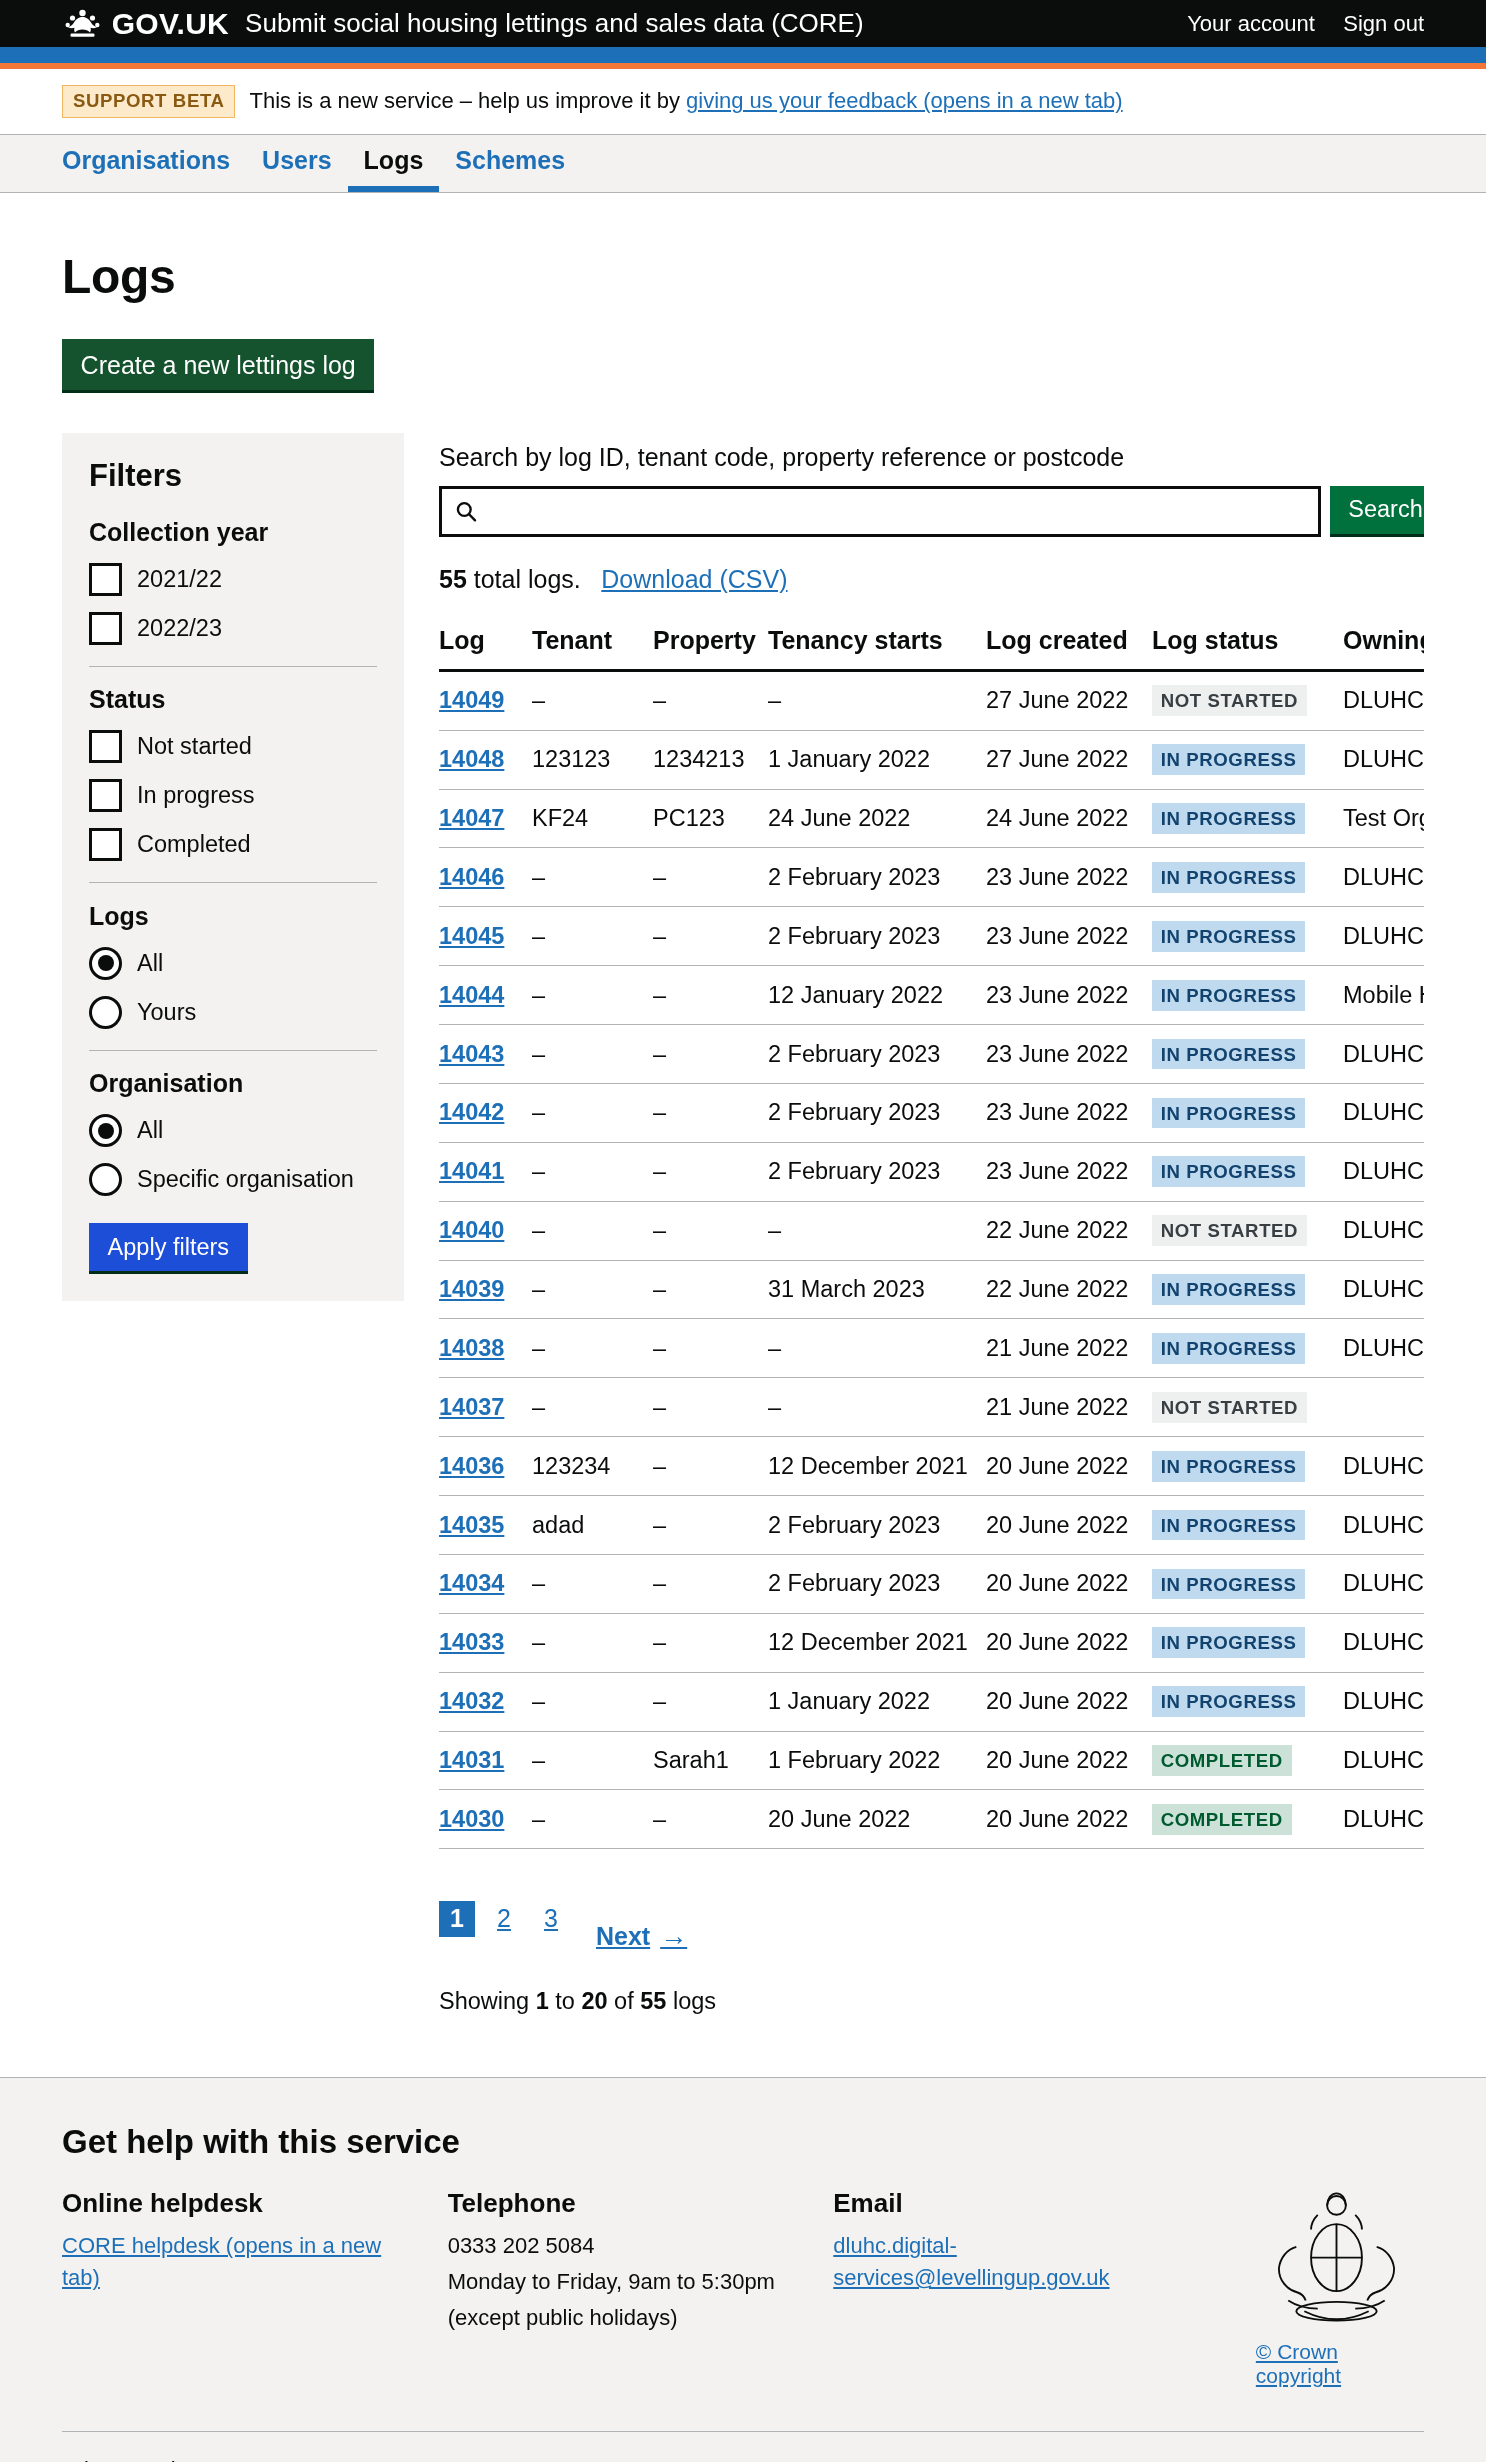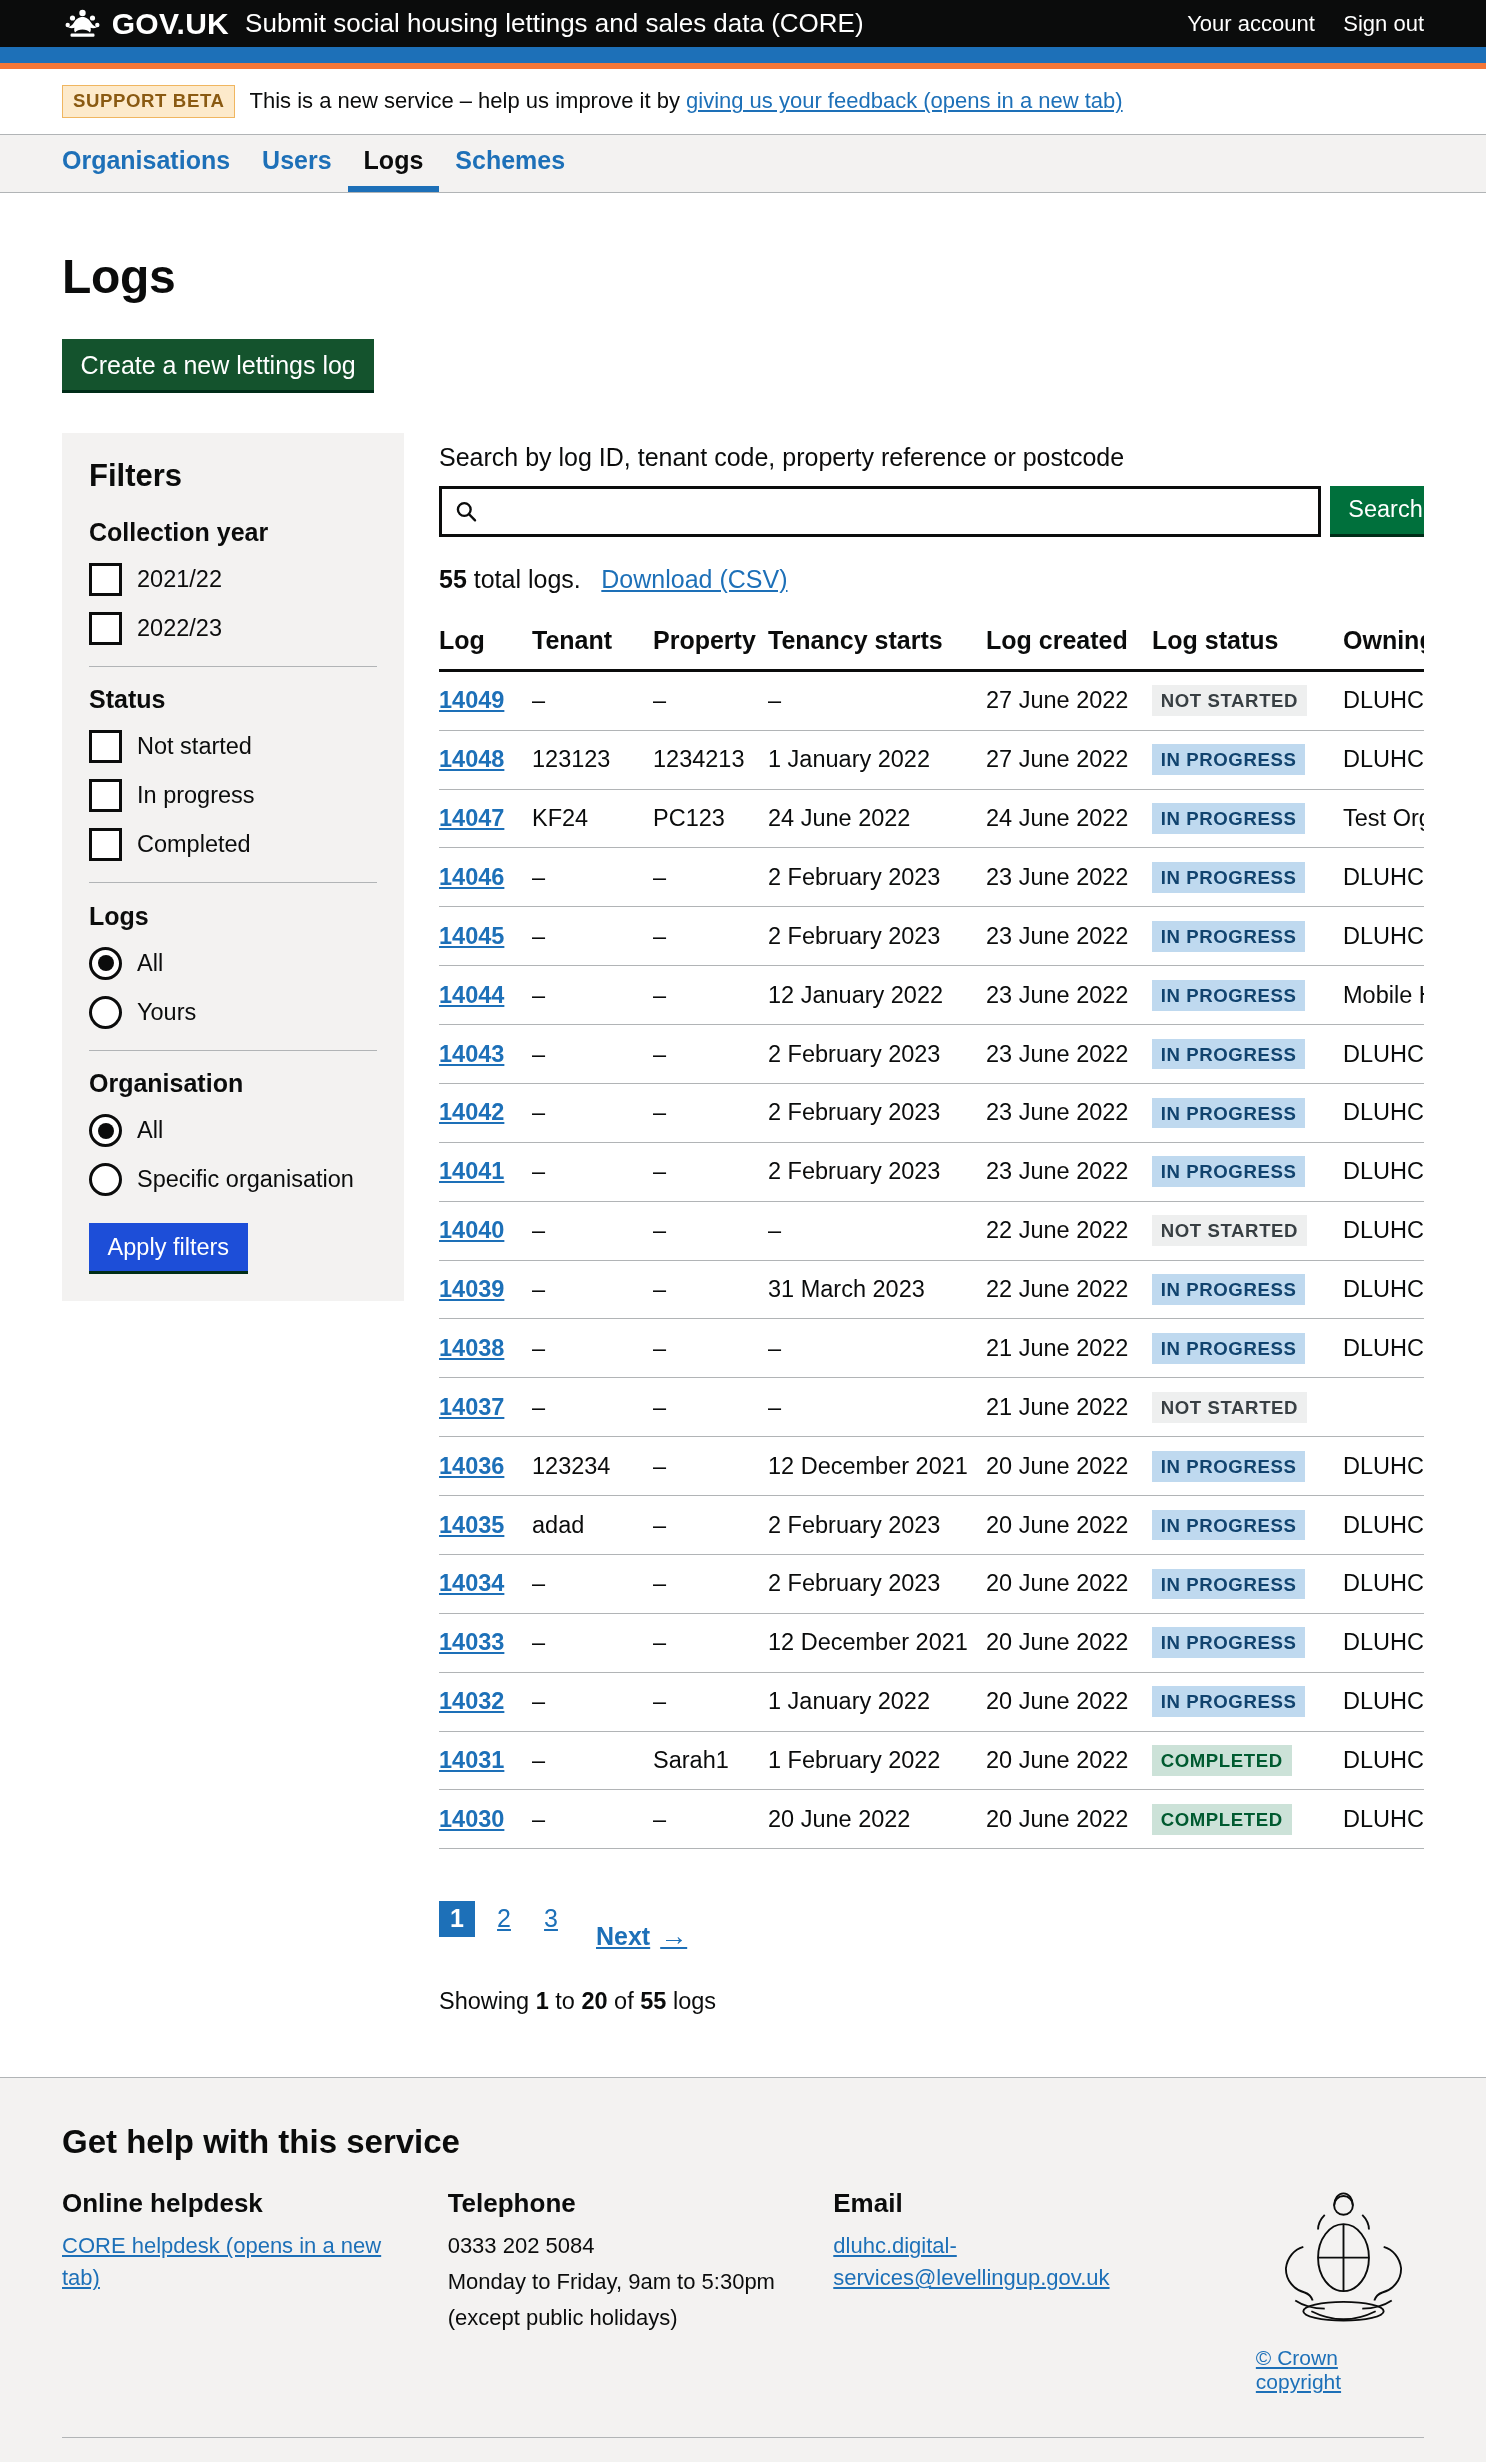--- a/index.html
+++ b/index.html
@@ -392,22 +392,22 @@
   .fcol p, .fcol a {
     font-size: 22px;
     margin: 0 0 3.7px 0;
     line-height: 1.45;
   }
   .fcol a { color: #1d70b8; display: inline-block; }
   .crest-wrap {
     margin-left: auto;
     display: flex;
     flex-direction: column;
-    align-items: flex-end;
-    gap: 16px;
+    align-items: flex-start;
+    gap: 10px;
   }
   .crest { width: 161px; height: 142px; }
   .crown-copy { font-size: 21px; color: #1d70b8; text-decoration: underline; }
   .footer-bottom {
     margin-top: 43px;
     border-top: 1.2px solid #b1b4b6;
     padding-top: 22px;
   }
   .footer-bottom a { font-size: 22px; color: #0b0c0c; text-decoration: underline; }
 </style>

